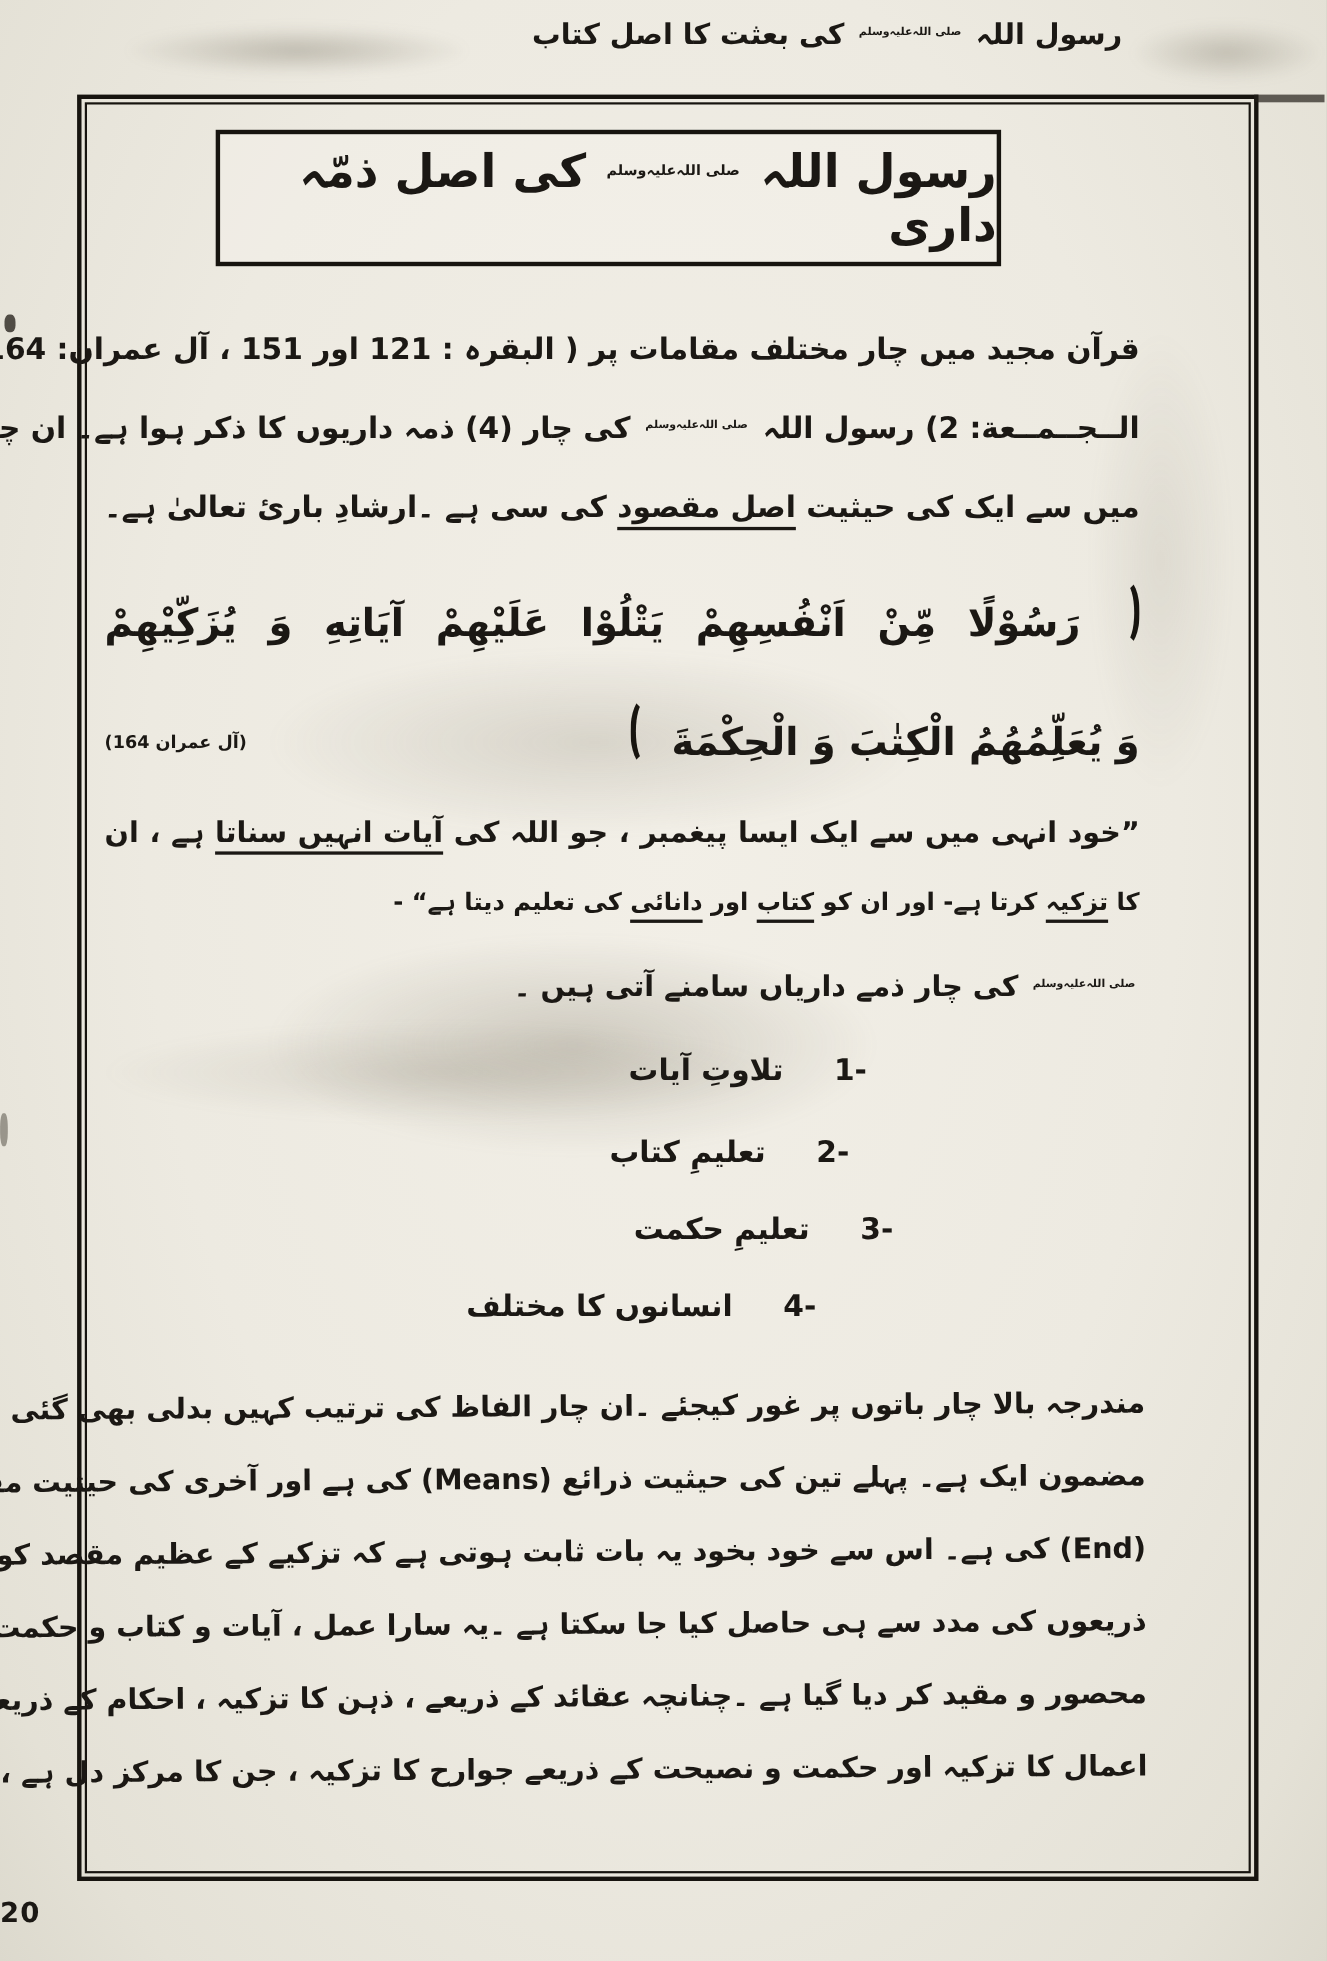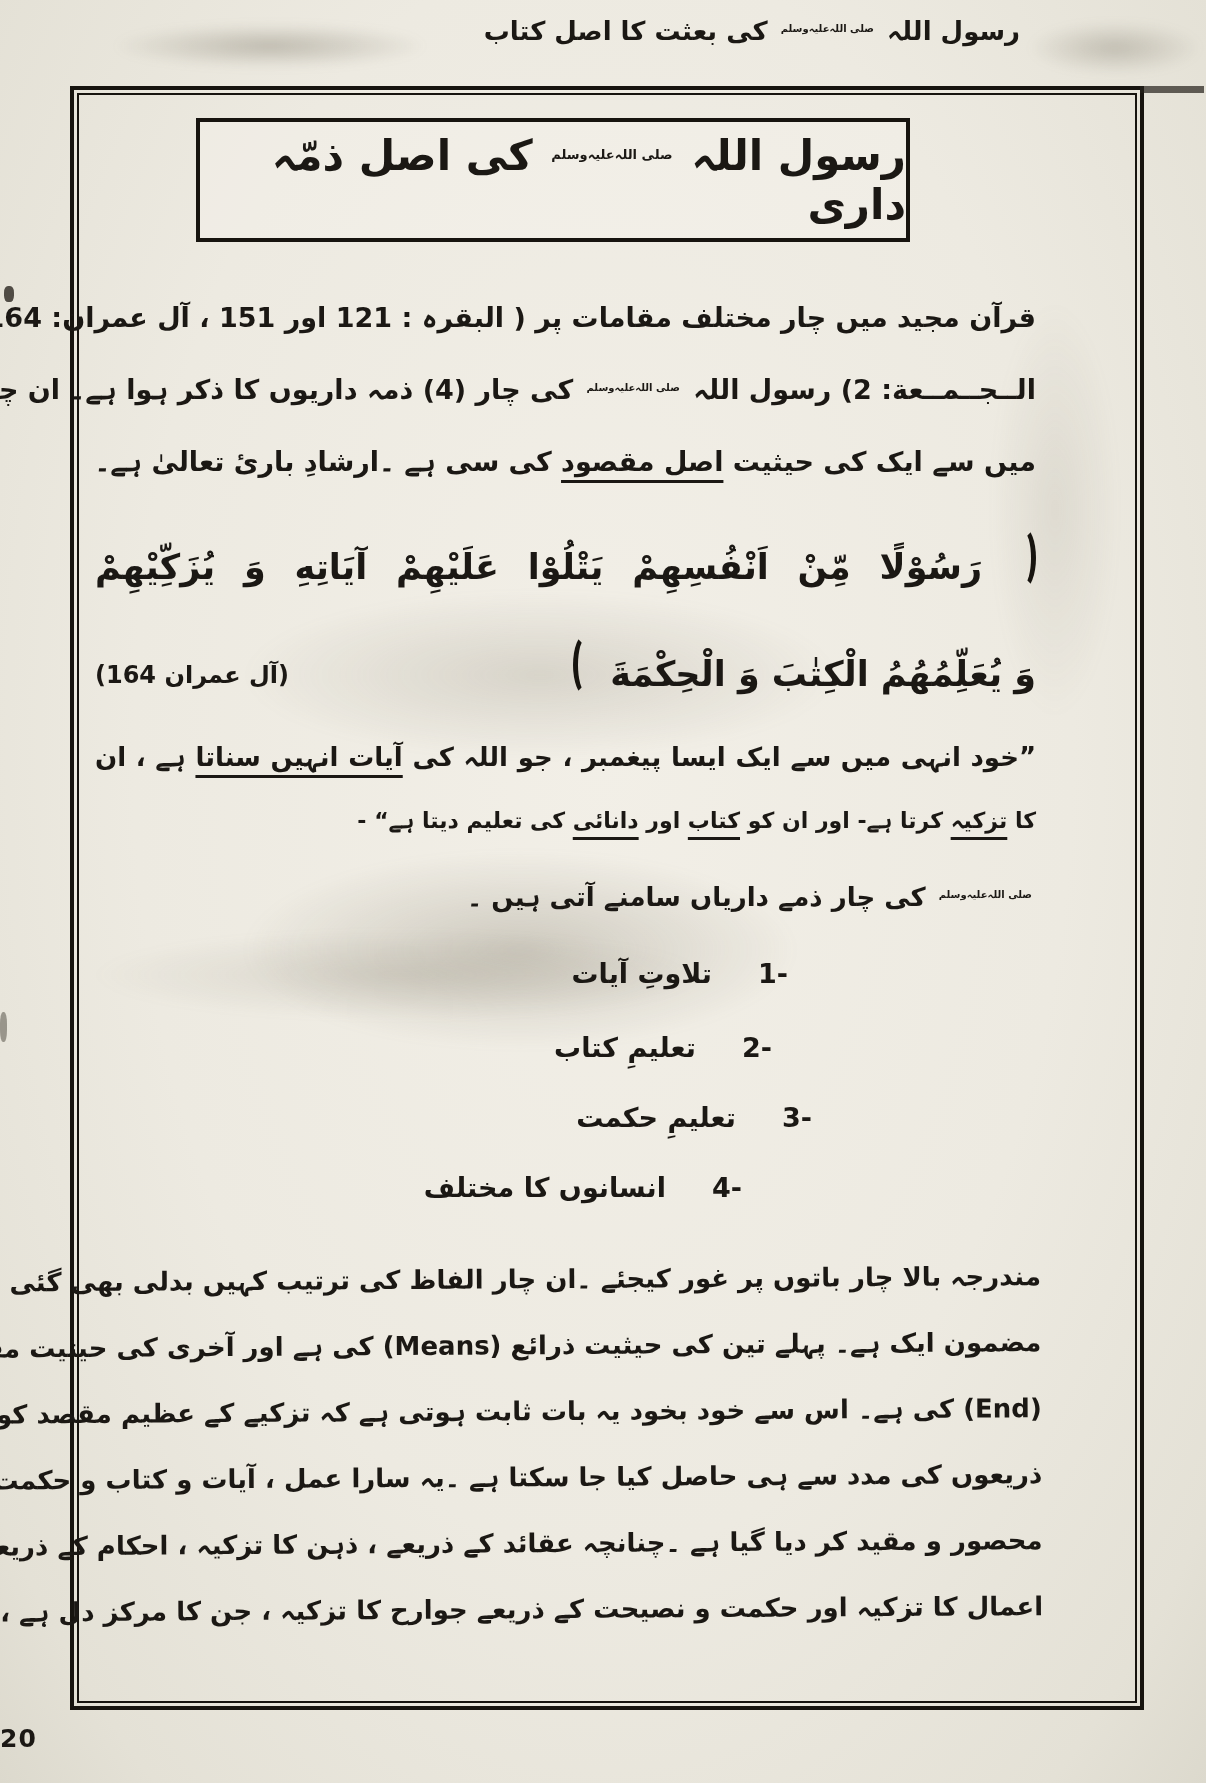--- a/index.html
+++ b/index.html
@@ -23,21 +23,21 @@
   .title-box{left:196px;top:118px;width:706px;height:116px;border:4px solid #17140f;
     display:flex;align-items:center;justify-content:center;font-size:42px;background:rgba(250,248,242,.25);}
   
   .line{right:170px;left:95px;font-size:27px;line-height:64px;height:64px;white-space:nowrap;}
   .intro1{top:286px;}
   .intro2{top:358px;}
   .intro3{top:430px;}
   .verse1{top:524px;font-size:35px;line-height:86px;height:86px;}
   .verse2{top:628px;height:84px;display:flex;align-items:center;justify-content:space-between;}
   .verse2 .vtext{font-size:35px;white-space:nowrap;}
-  .vref{font-size:24px;white-space:nowrap;padding-top:10px;}
+  .vref{font-size:16px;white-space:nowrap;padding-top:10px;}
   .trans1{top:726px;font-size:26px;line-height:62px;height:62px;}
   .trans2{top:790px;font-size:22px;line-height:62px;height:62px;}
   .lead{top:866px;font-size:26px;line-height:62px;height:62px;}
   
   .u{text-decoration:underline;text-decoration-thickness:3px;text-underline-offset:9px;}
   
   .sal{display:inline-flex;flex-direction:row;align-items:center;justify-content:center;
     font-size:10px;line-height:1.08;vertical-align:middle;margin:0 4px 6px 4px;font-weight:700;}
   .running-header .sal{font-size:10px;}
   .title-box .sal{font-size:13px;}

